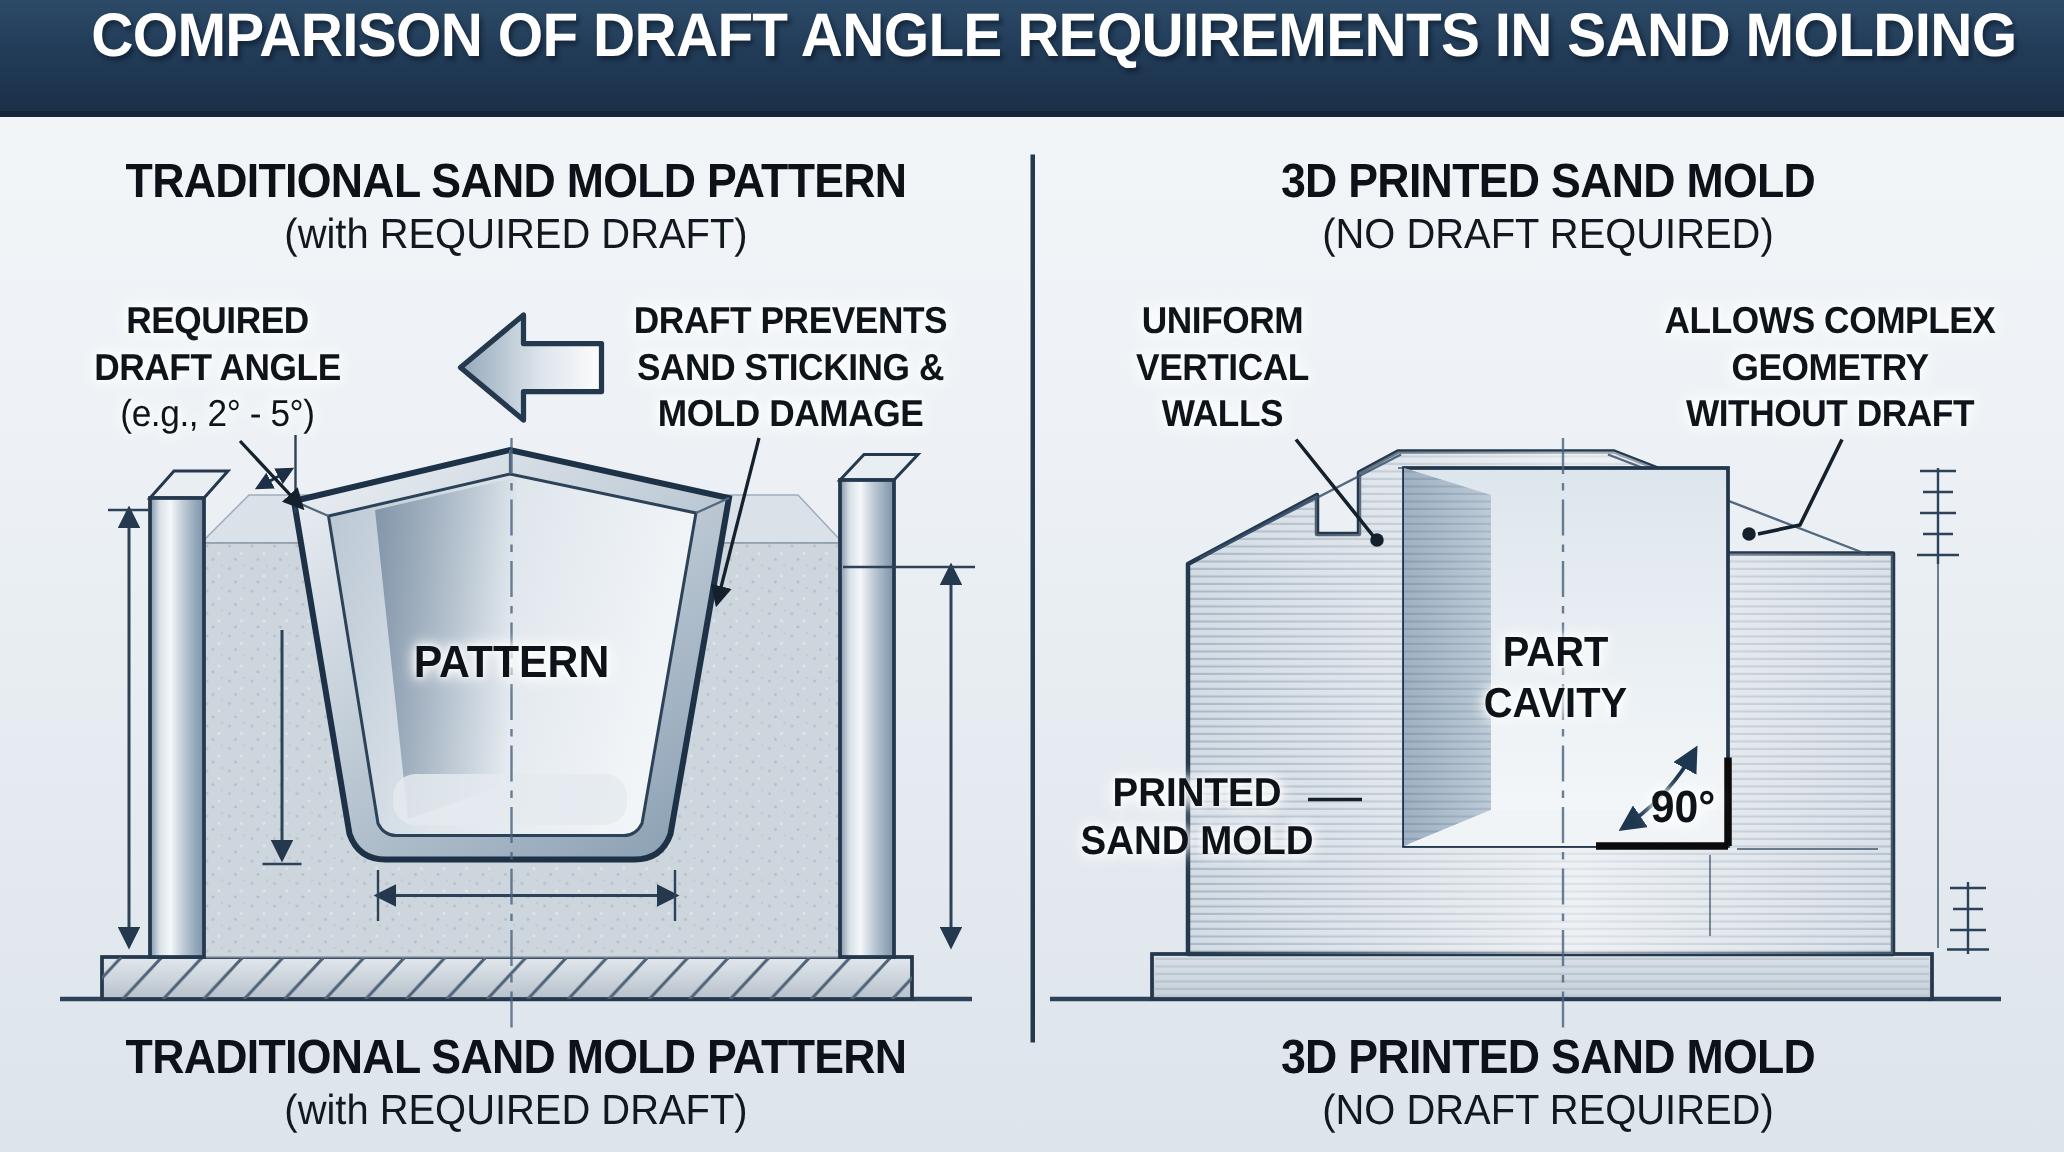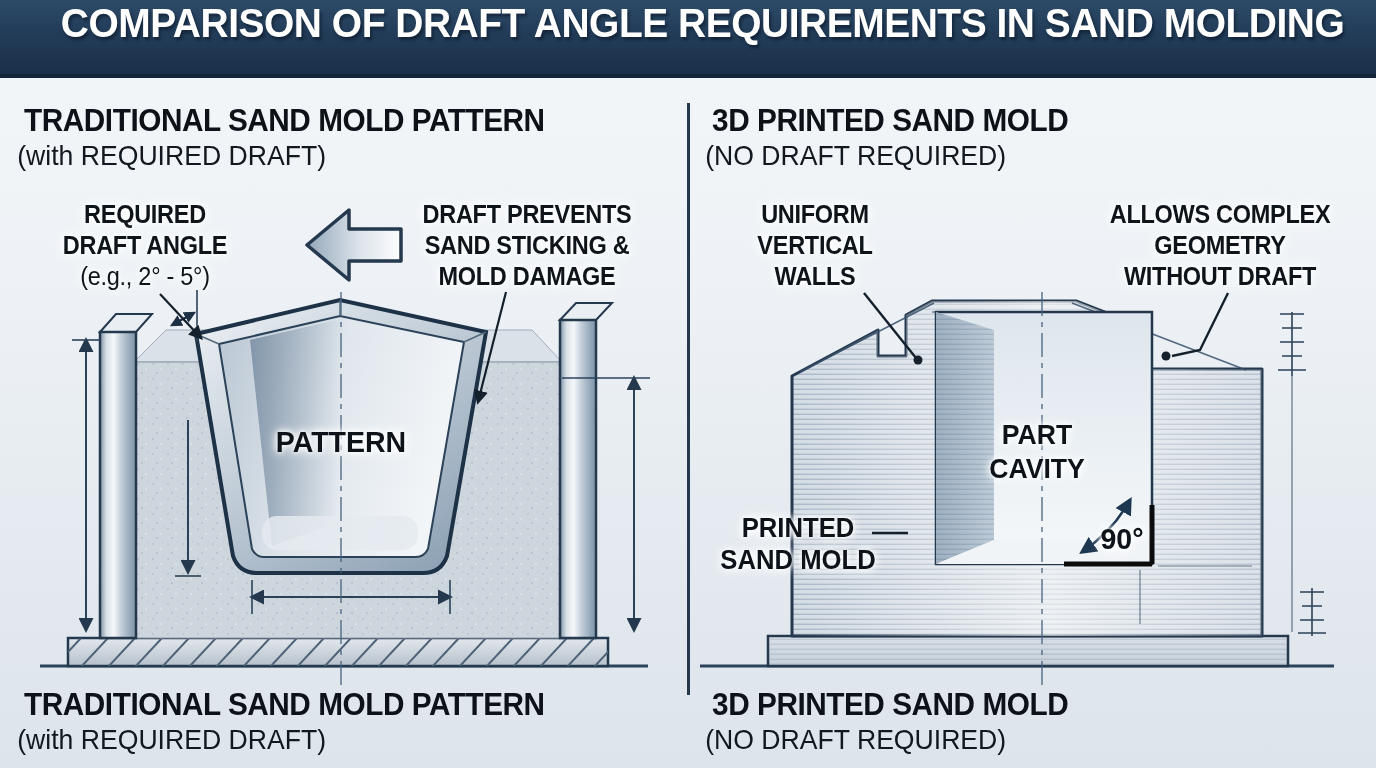--- a/index.html
+++ b/index.html
@@ -17,21 +17,21 @@
     display:flex;align-items:flex-start;justify-content:center;padding-left:15px;
   }
   .titlebar h1{
     margin:0;color:#ffffff;font-size:41px;font-weight:bold;white-space:nowrap;
     transform:scaleX(.95);letter-spacing:-.5px;
     text-shadow:2px 3px 3px rgba(5,15,30,.5);
   }
   
   .divider{position:absolute;left:687px;top:103px;width:3px;height:592px;background:#24384e;}
   
-  .heading,.caption{position:absolute;width:688px;color:#0c1218;}
+  .heading,.caption{position:absolute;width:688px;text-align:center;color:#0c1218;}
   .h-title{font-size:32px;font-weight:bold;transform:scaleX(.93);letter-spacing:-.5px;}
   .h-sub{font-size:28px;font-weight:normal;transform:scaleX(.95);margin-top:1px;color:#11181f;}
   
   .ann{
     position:absolute;text-align:center;font-weight:bold;font-size:25px;line-height:1.24;
     color:#0e141a;transform:scaleX(.94);letter-spacing:-.3px;
     text-shadow:0 0 6px #fff,0 0 10px rgba(255,255,255,.85),0 0 16px rgba(255,255,255,.7);
   }
   .ann .light{font-weight:normal;}
   

